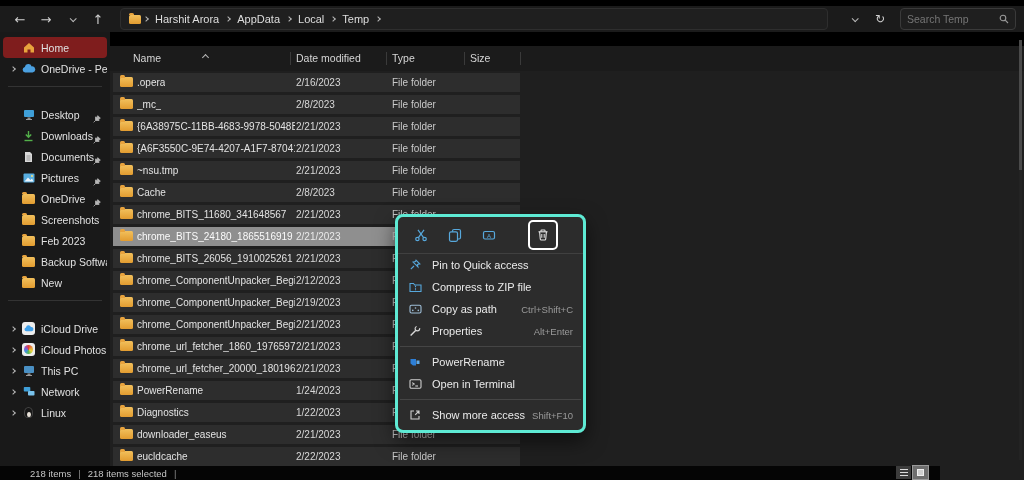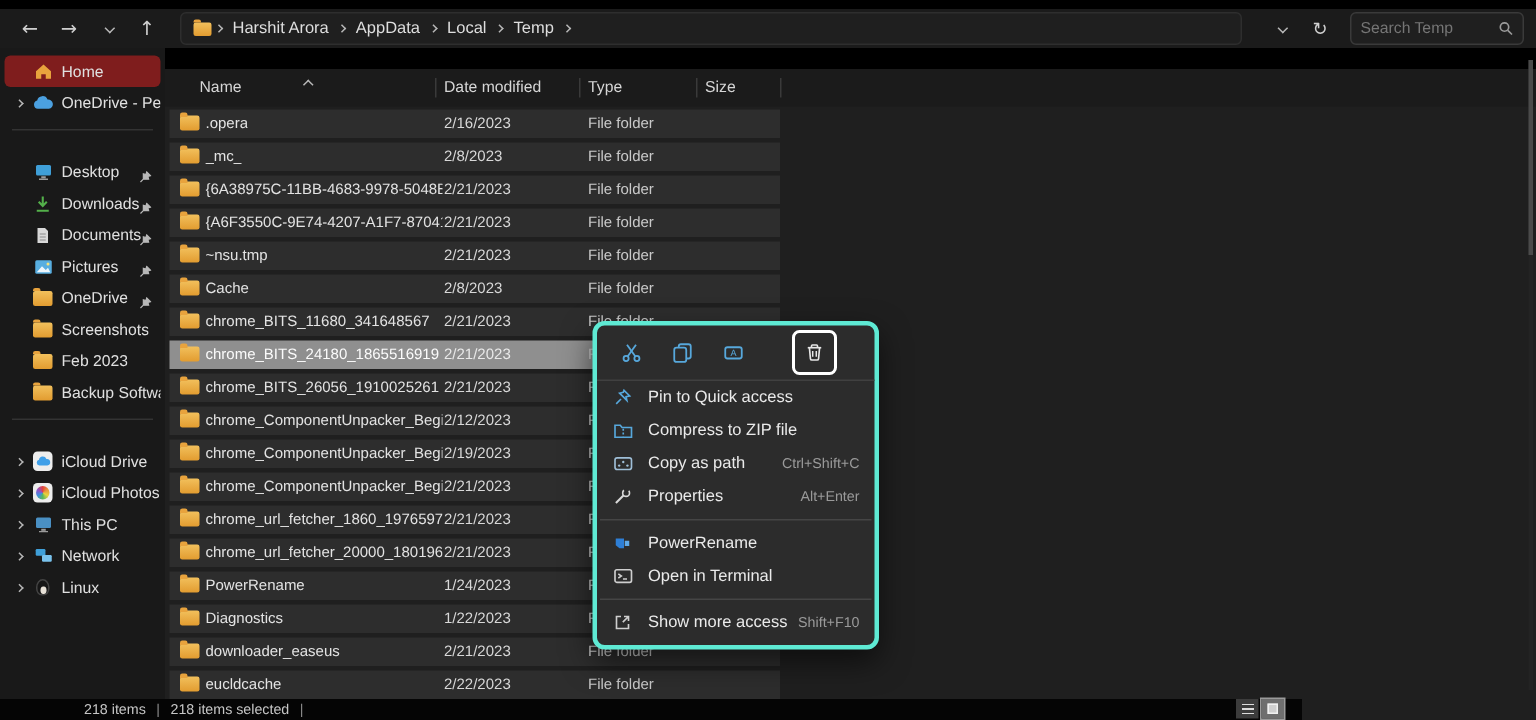--- a/index.html
+++ b/index.html
@@ -67,21 +67,21 @@
   .qa-btn { width:26px; height:26px; display:flex; align-items:center; justify-content:center; border-radius:4px; margin:0 4px; }
   .qa-btn.focused { border:2px solid #ffffff; border-radius:5px; width:30px; height:30px; margin-left:22px; }
   .menu-item { height:22px; display:flex; align-items:center; padding:0 10px; }
   .mi-ico { width:14px; height:14px; margin-right:10px; flex:none; display:flex; align-items:center; justify-content:center; }
   .mi-label { flex:1; font-size:11px; color:#eaeaea; white-space:nowrap; }
   .mi-shortcut { font-size:9.5px; color:#9a9a9a; white-space:nowrap; }
   .menu-div { height:1px; background:#454545; margin:4px 2px; }
   #ctxmenu .menu-item:first-of-type { margin-top:4px; }
 
   
-  #statusbar { position:absolute; left:0; top:466px; width:868px; height:14px; background:#050505; display:flex; align-items:center; font-size:9.5px; color:#c6c6c6;padding-left:26px; }
+  #statusbar { position:absolute; left:0; top:466px; width:940px; height:14px; background:#050505; display:flex; align-items:center; font-size:9.5px; color:#c6c6c6; }
   #statusbar .sb-sep { margin:0 7px; color:#8a8a8a; }
   #status-left { margin-left:30px; display:flex; align-items:center; }
   #view-toggles { position:absolute; right:12px; top:0px; display:flex; }
   .view-btn { width:15px; height:13px; display:flex; align-items:center; justify-content:center; margin-left:2px; background:#3c3c3c; }
   .view-btn.active { background:#6e6e6e; outline:1px solid #9a9a9a; }
   .ico-lines { width:8px; height:8px; background:repeating-linear-gradient(#dcdcdc 0 1px, transparent 1px 3px); }
   .ico-square { width:7px; height:7px; border:1.4px solid #f0f0f0; background:#cfcfcf; }
 
   
   #scrollbar { position:absolute; right:2px; top:40px; width:3px; height:420px; background:#232323; }
@@ -241,20 +241,27 @@
         <span class="fico"></span>
       </span>
     <span class="sb-label">Feb 2023</span>
   </div>
   <div class="sb-item">
     <span class="sb-chev"></span>
     <span class="sb-ico">
         <span class="fico"></span>
       </span>
     <span class="sb-label">Backup Software</span>
+  </div>
+  <div class="sb-item">
+    <span class="sb-chev"></span>
+    <span class="sb-ico">
+        <span class="fico"></span>
+      </span>
+    <span class="sb-label">New</span>
   </div>
 
   <div class="sb-div"></div>
   <div class="sb-spacer"></div>
 
   <div class="sb-item">
     <span class="sb-chev">
         <span class="chev right"></span>
       </span>
     <span class="sb-ico">

